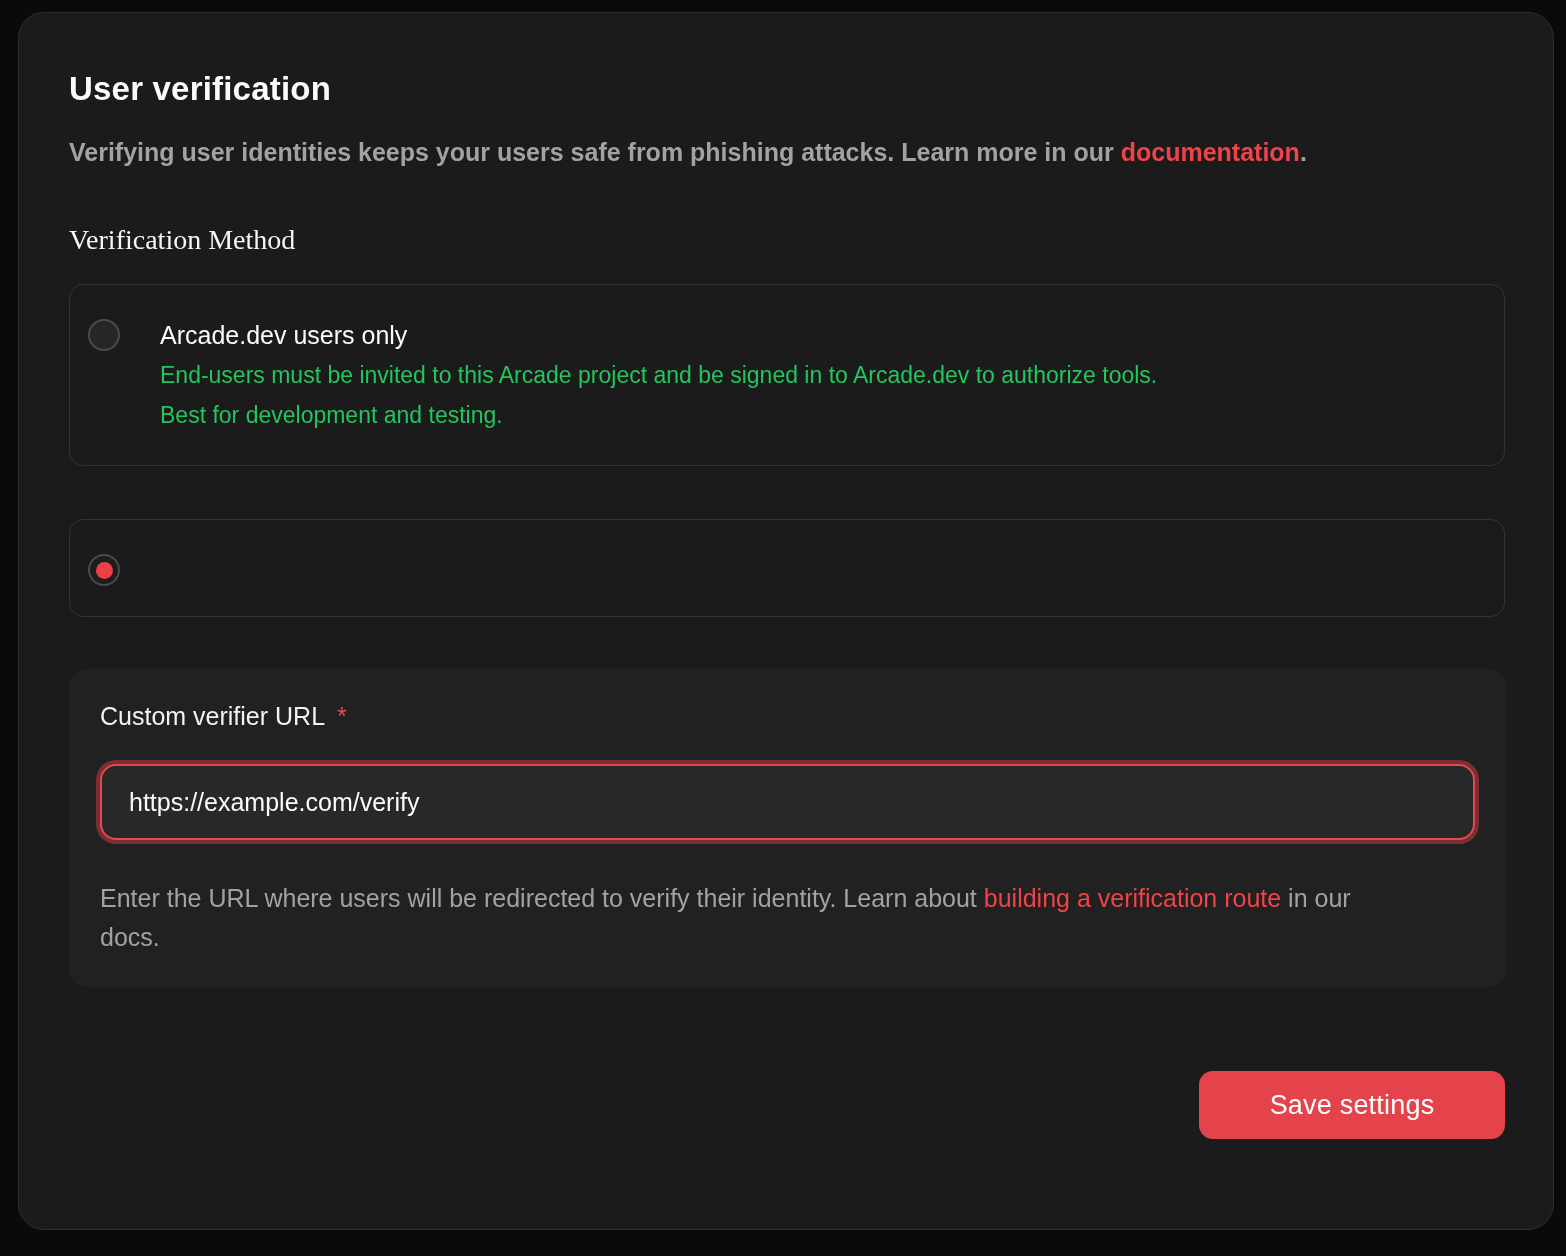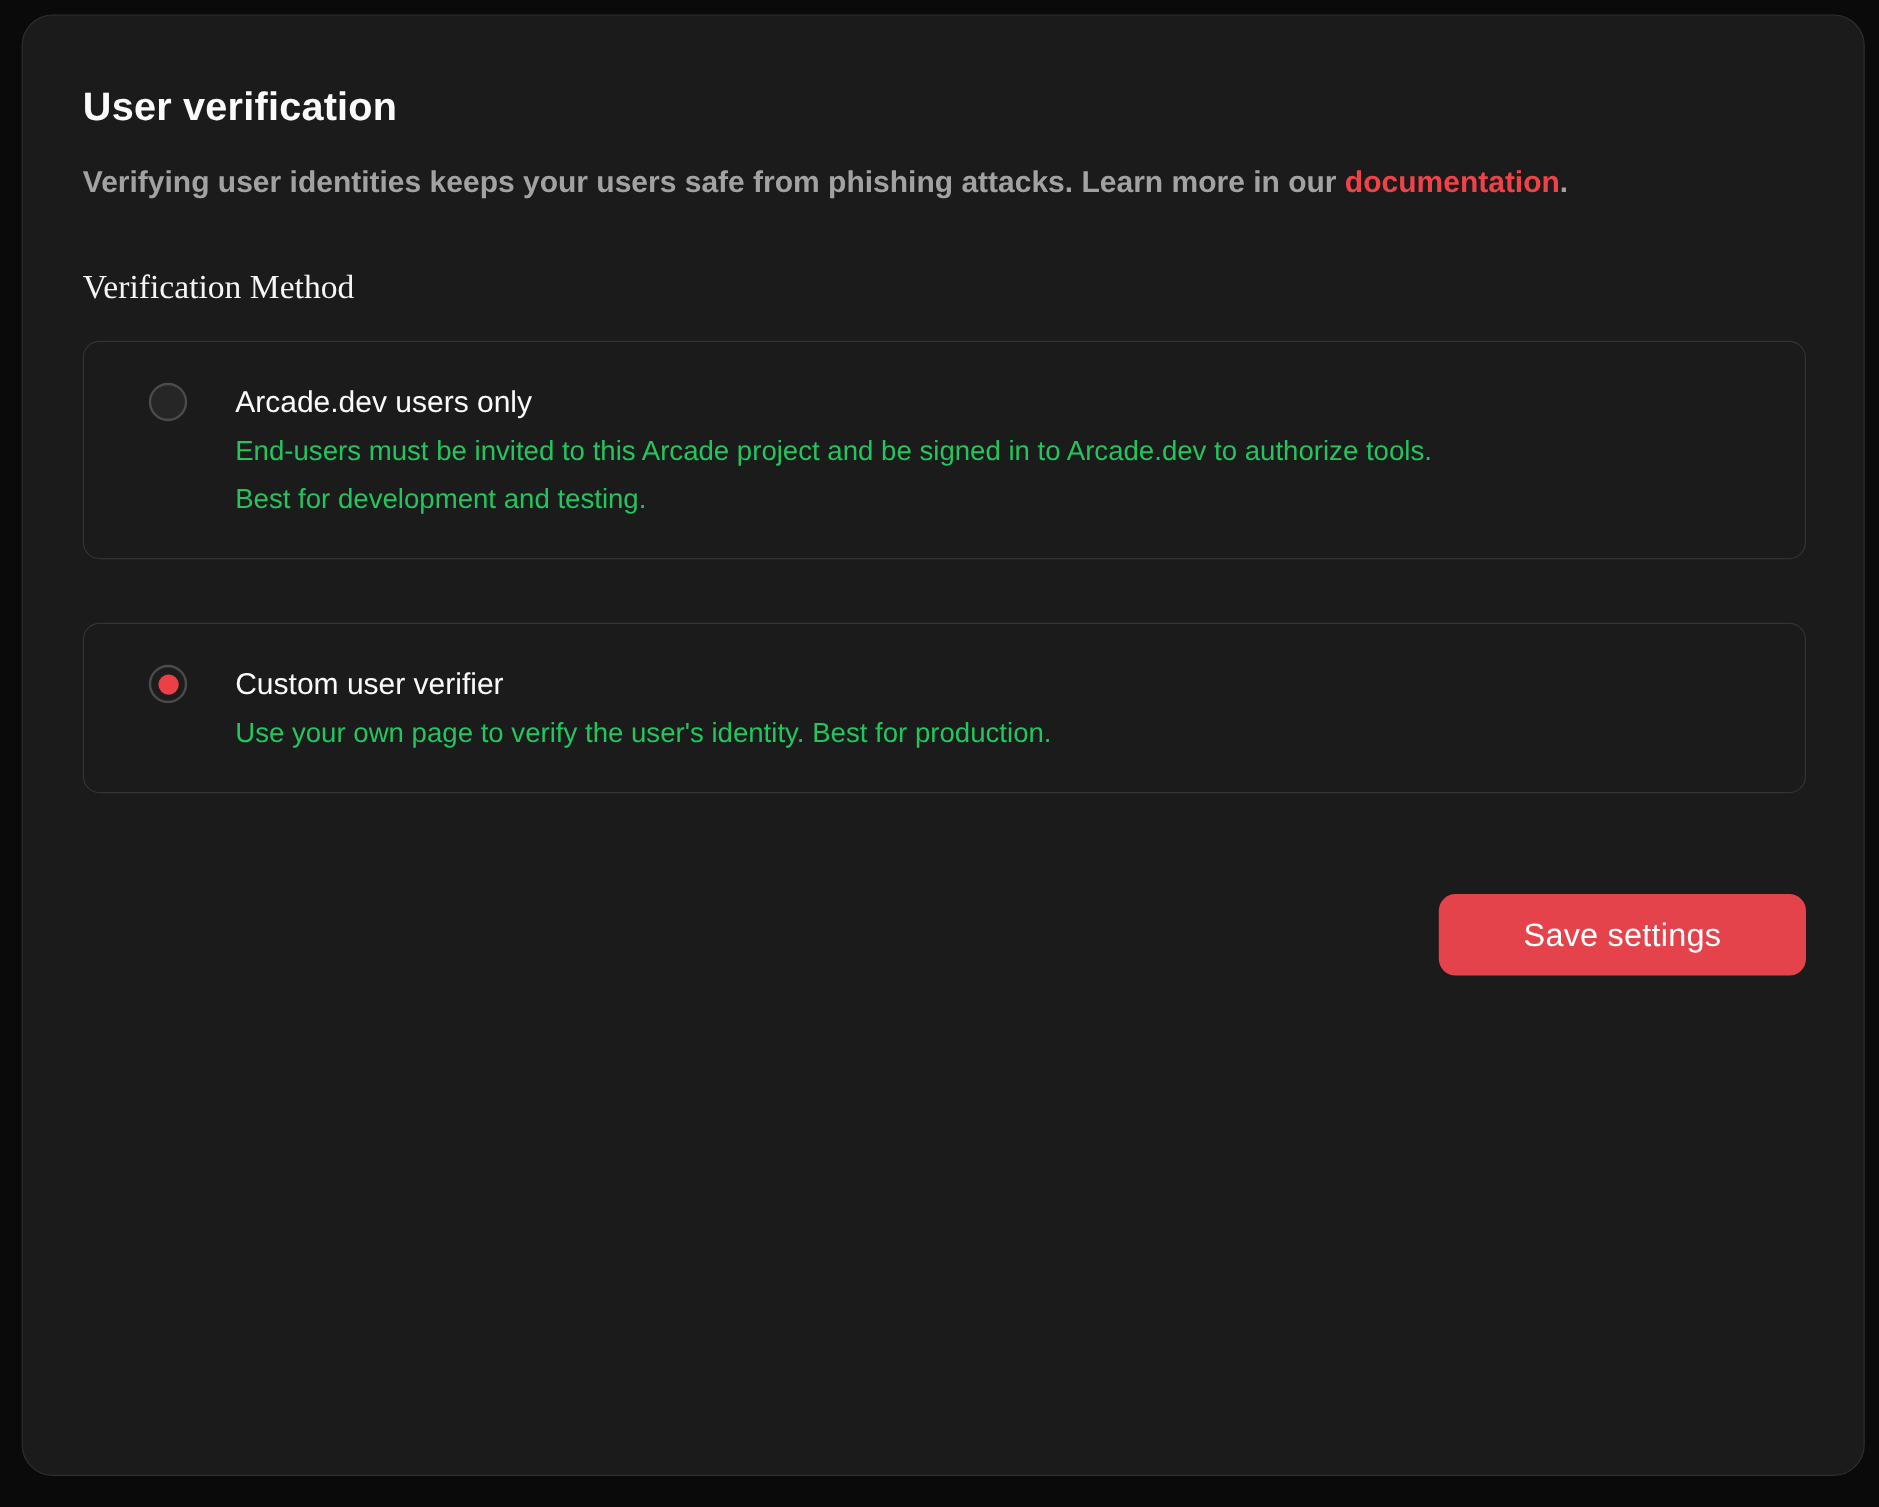--- a/index.html
+++ b/index.html
@@ -44,21 +44,21 @@
     font-weight: 500;
     color: #f5f5f5;
     line-height: 34px;
     font-family: Liberation Serif, serif;
   }
   .option {
     margin-top: 27px;
     width: 1436px;
     border: 1px solid #333333;
     border-radius: 14px;
-    padding: 30px 54px;
+    padding: 30px 18px;
     display: flex;
     align-items: flex-start;
     gap: 40px;
     cursor: pointer;
   }
   .option--second { margin-top: 53px; }
   .radio {
     flex: 0 0 auto;
     width: 32px; height: 32px;
     border-radius: 50%;
@@ -169,26 +169,27 @@
         <span class="line">End-users must be invited to this Arcade project and be signed in to Arcade.dev to authorize tools.</span>
         <span class="line">Best for development and testing.</span>
       </div>
     </div>
   </div>
 
   <div class="option option--second">
     <div class="radio radio--selected">
       <div class="radio-dot"></div>
     </div>
-    <div class="option-text">
-      <div class="option-title">Custom user verifier</div>
-      <div class="option-desc">
-        <span class="line">Use your own page to verify the user's identity. Best for production.</span>
-      </div>
-    </div>
   </div>
 
+  <div class="panel">
+    <div class="panel-label"><span>Custom verifier URL</span><span class="required">*</span></div>
+
+    <input type="text" class="url-input" value="https://example.com/verify" style="">
+
+    <p class="helper"><span>Enter the URL where users will be redirected to verify their identity. Learn about </span><a class="link">building a verification route</a><span> in our docs.</span></p>
+  </div>
 
   <div class="footer">
     <button class="save-btn">Save settings</button>
   </div>
 
 </div>
 
 </body></html>

